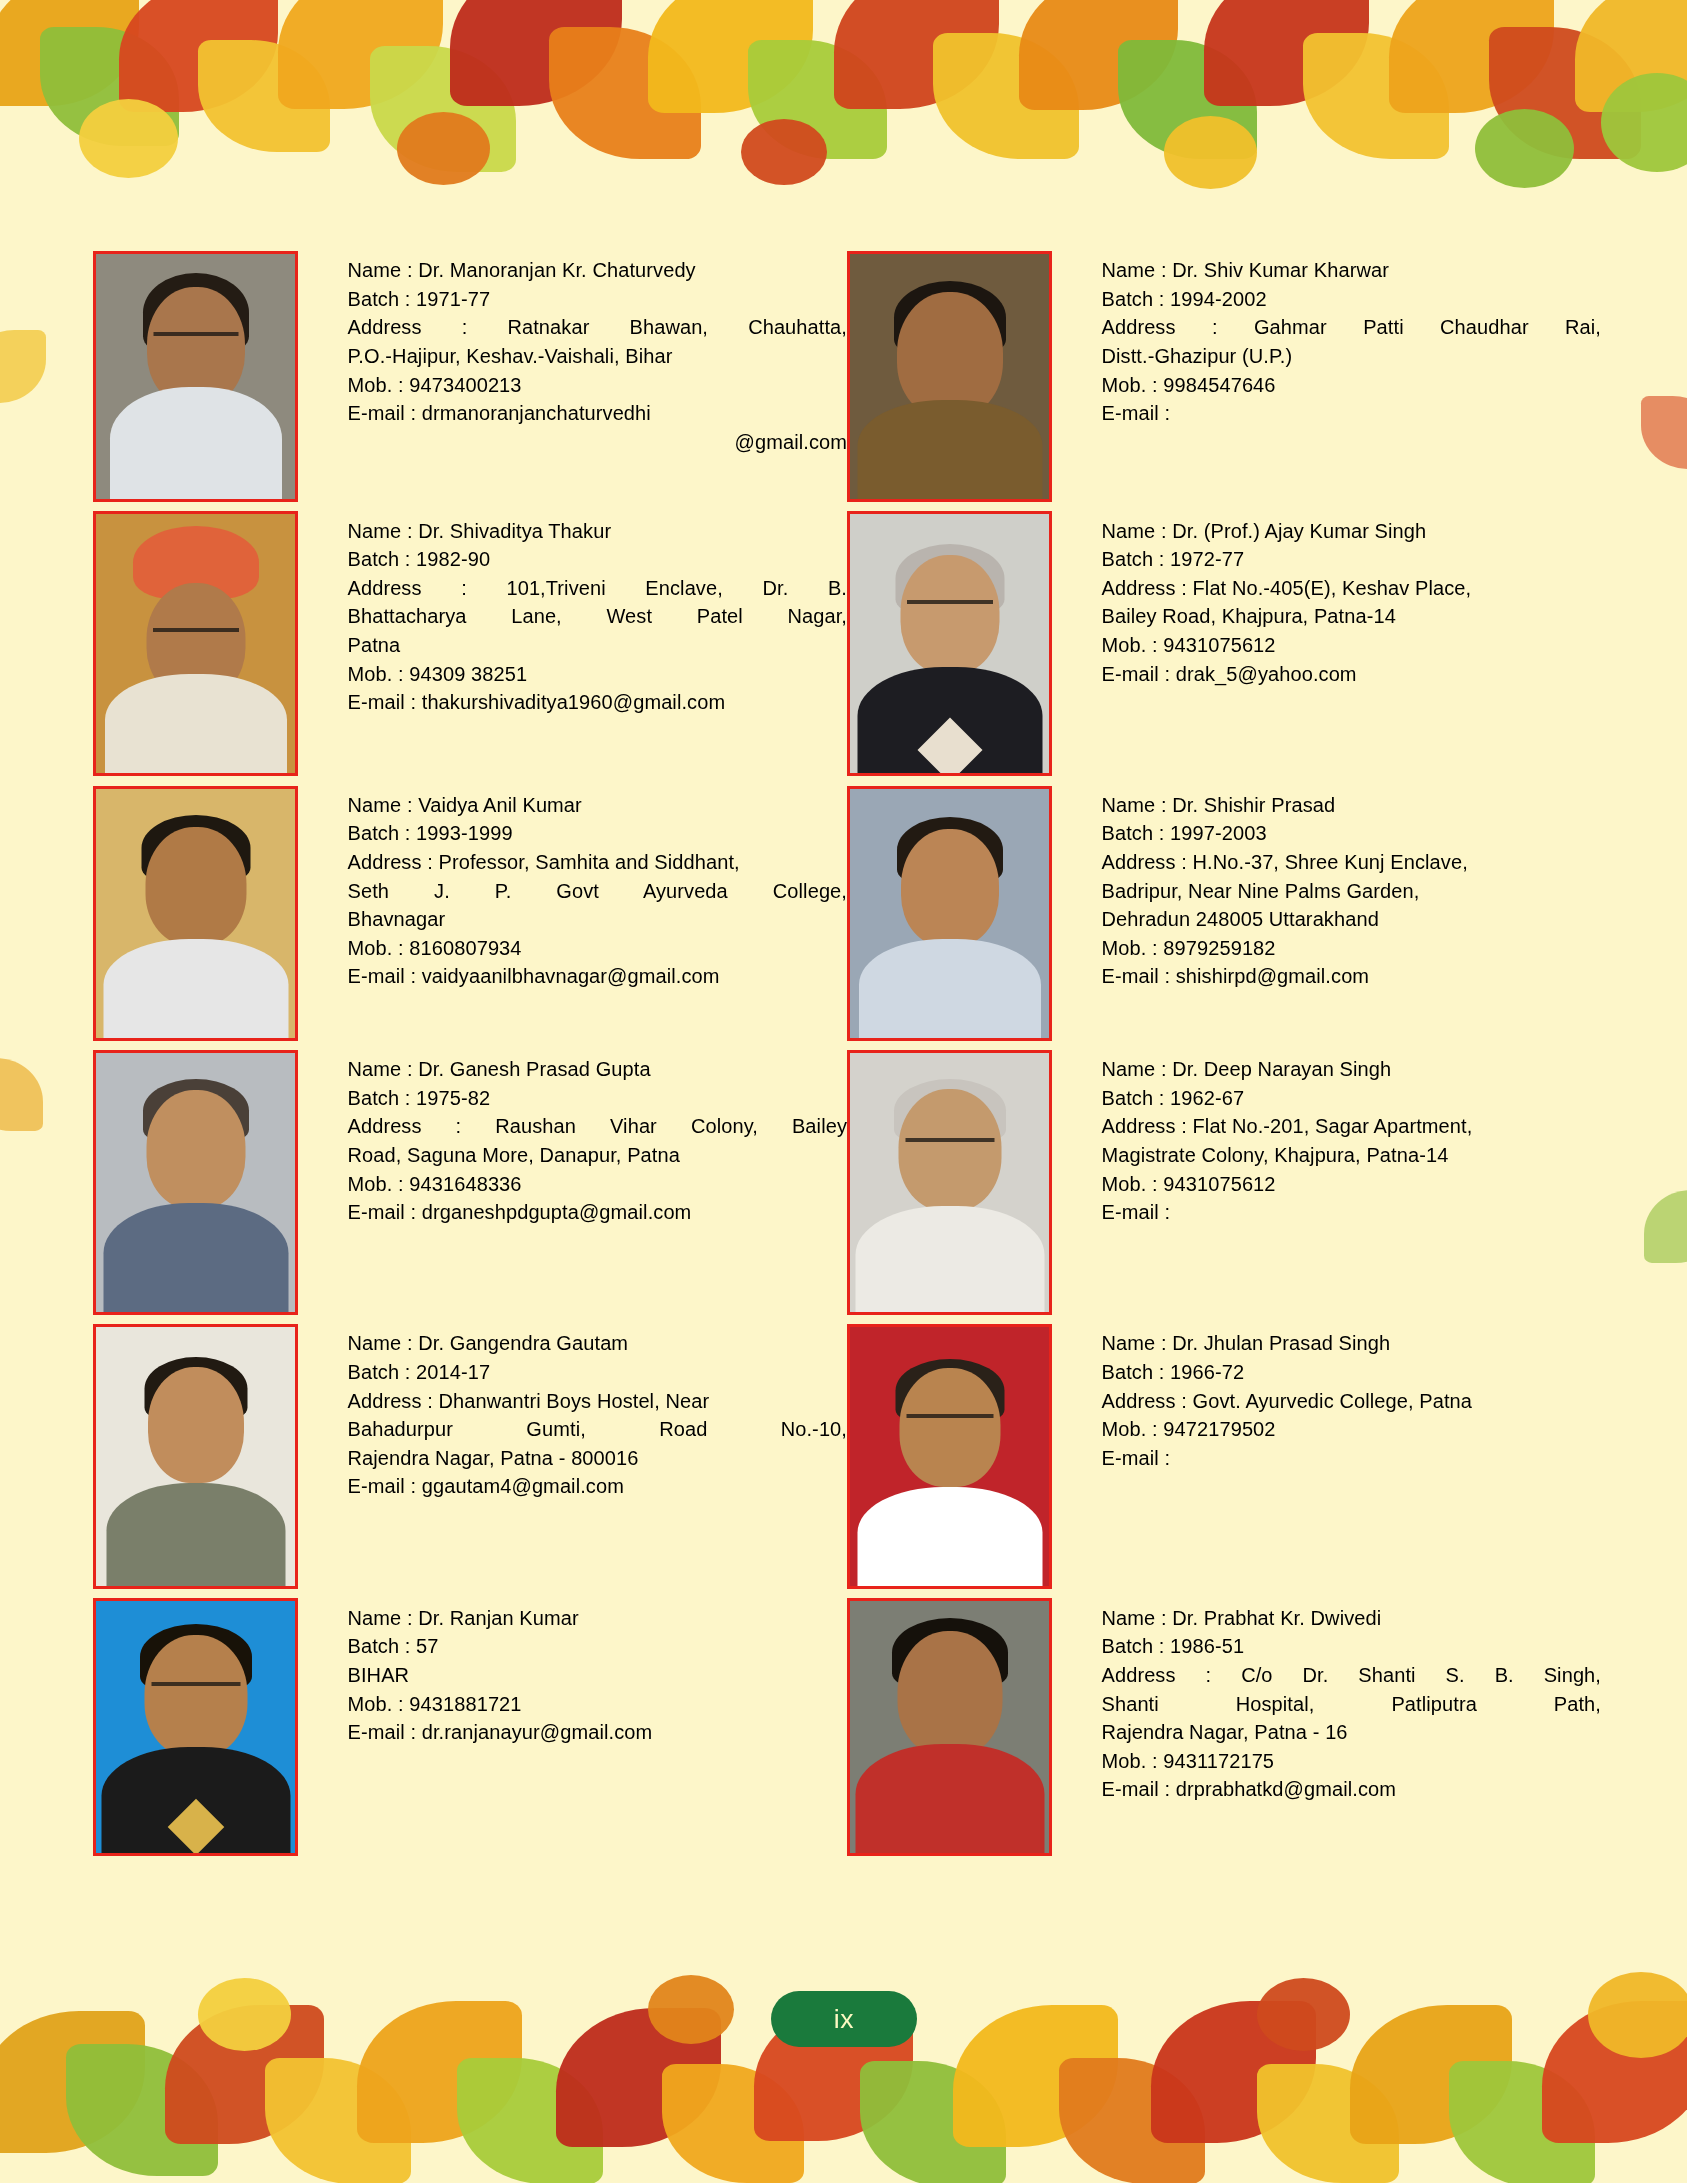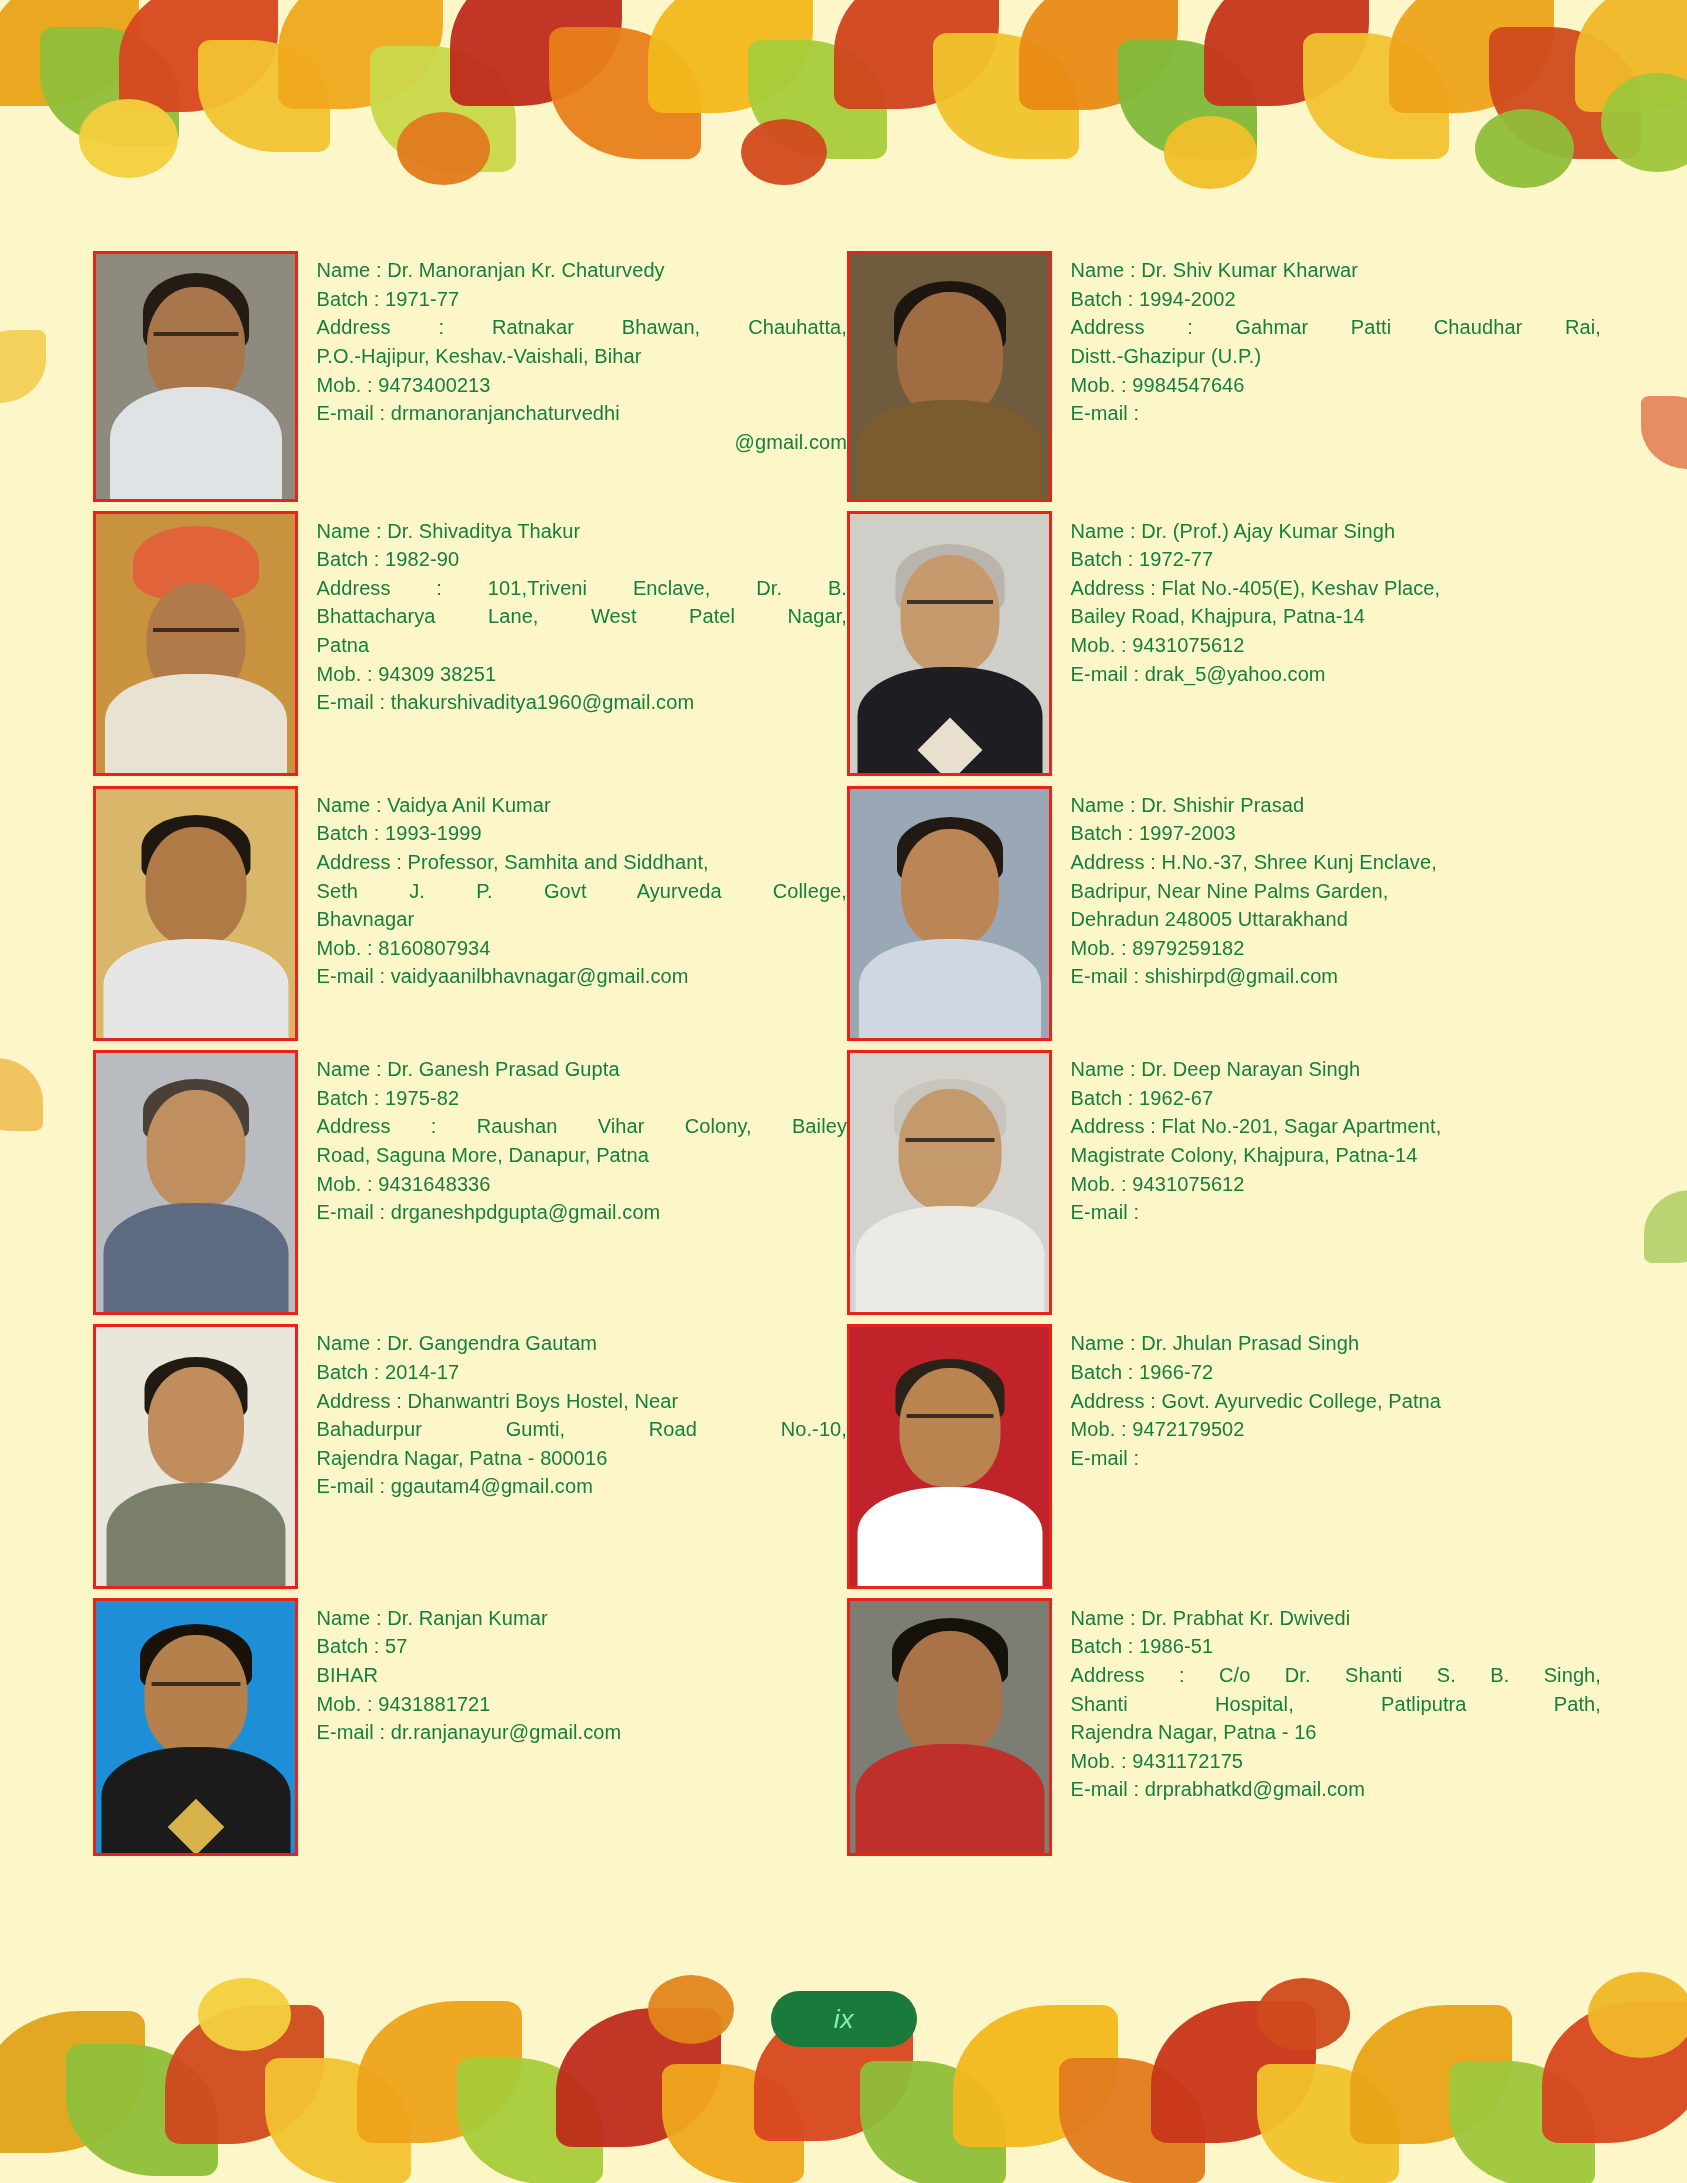--- a/index.html
+++ b/index.html
@@ -115,24 +115,25 @@
   .photo .shirt-v {
     position: absolute;
     left: 50%;
     transform: translateX(-50%) rotate(45deg);
     background: #e8dfcf;
   }
 
   .details {
     flex: 1 1 auto;
     padding-top: 5.3px;
-    color: #15803d;
+    color: #000000;
     font-size: 20px;
     line-height: 1.43;
     letter-spacing: 0.1px;
+    margin-left: 31px;
   }
   .details .line { display: block; }
   .details .line.just {
     text-align: justify;
     text-align-last: justify;
   }
   .details .indent-right {
     display: block;
     text-align: right;
   }
@@ -140,23 +141,22 @@
   
   .page-number {
     position: absolute;
     left: 844px;
     transform: translateX(-50%);
     top: 1991px;
     width: 146px;
     height: 56px;
     border-radius: 28px;
     background: #1a7a3c;
-    color: #86efac;
+    color: #fef9c3;
     font-size: 26.5px;
-    font-style: italic;
     display: flex;
     align-items: center;
     justify-content: center;
     letter-spacing: 0.7px;
     z-index: 40;
   }
 </style>
 </head>
 <body>
 

